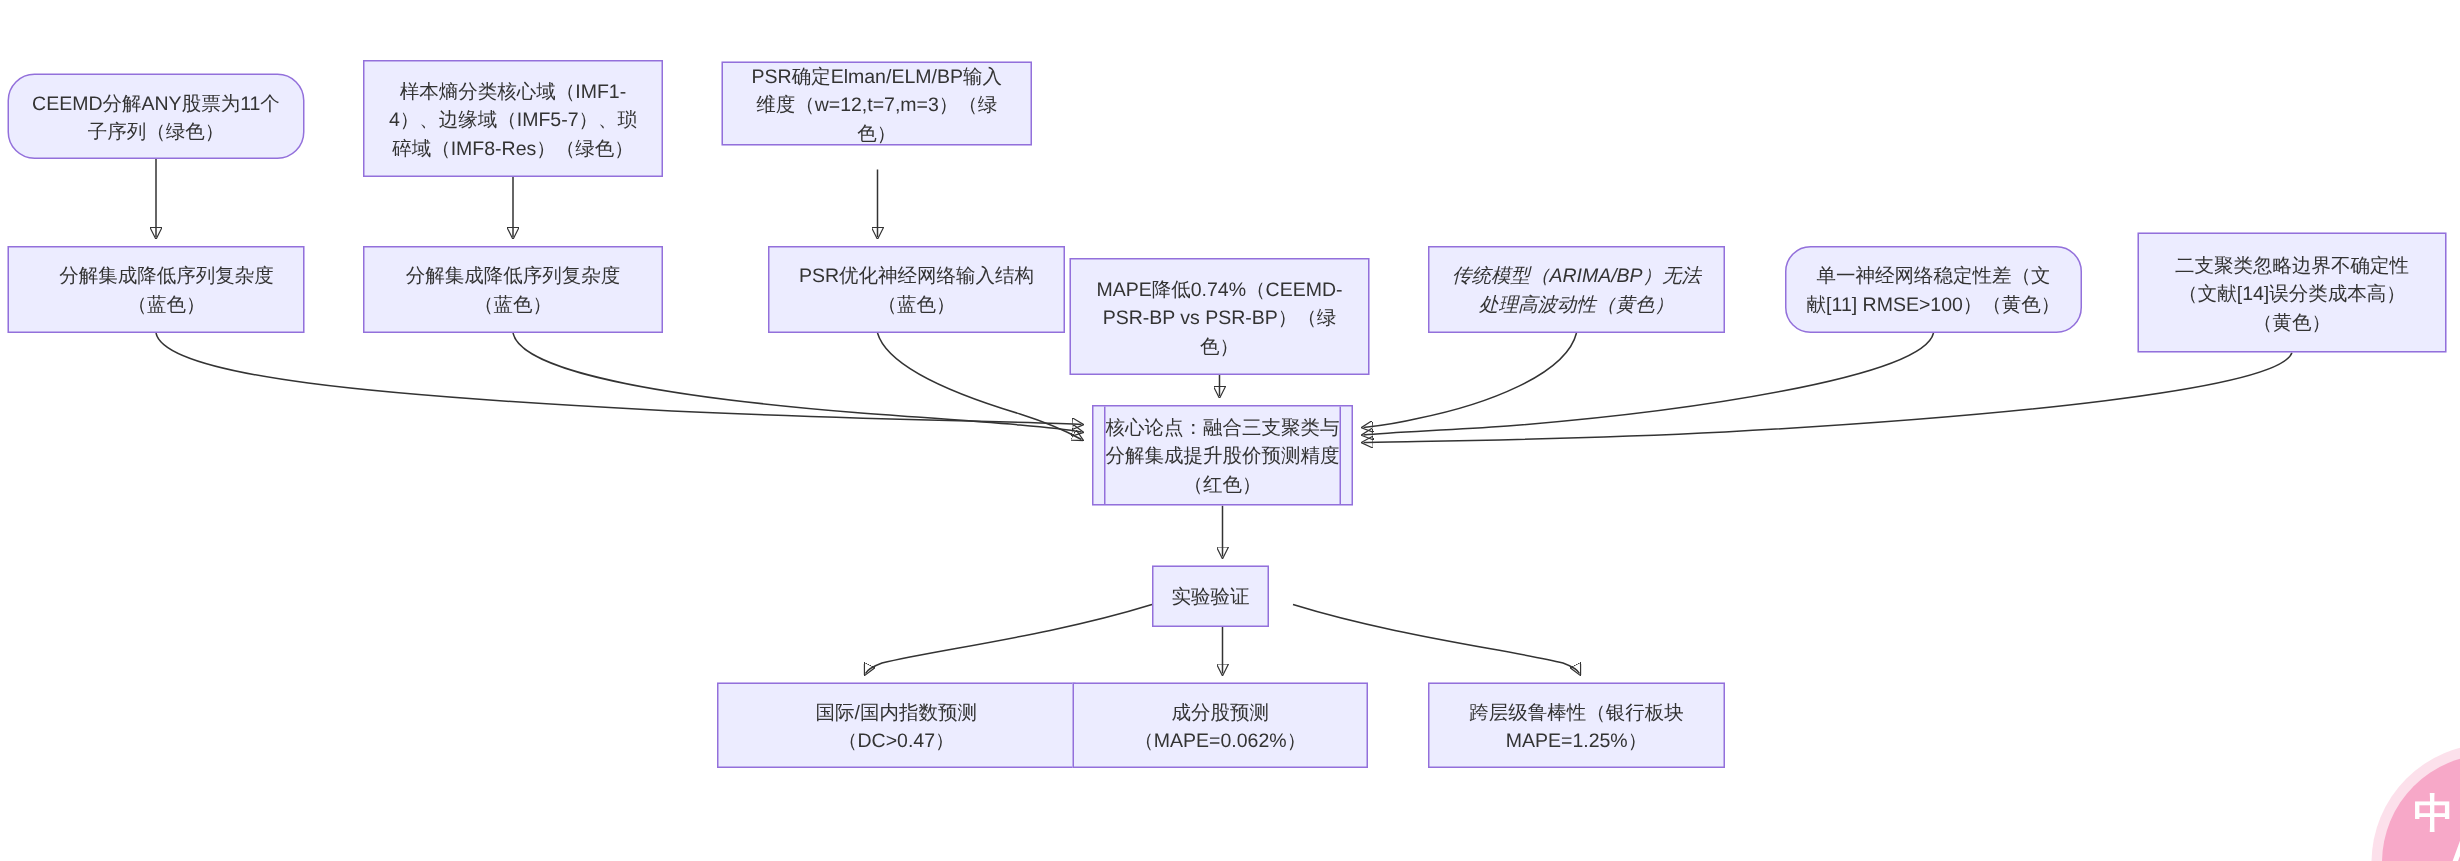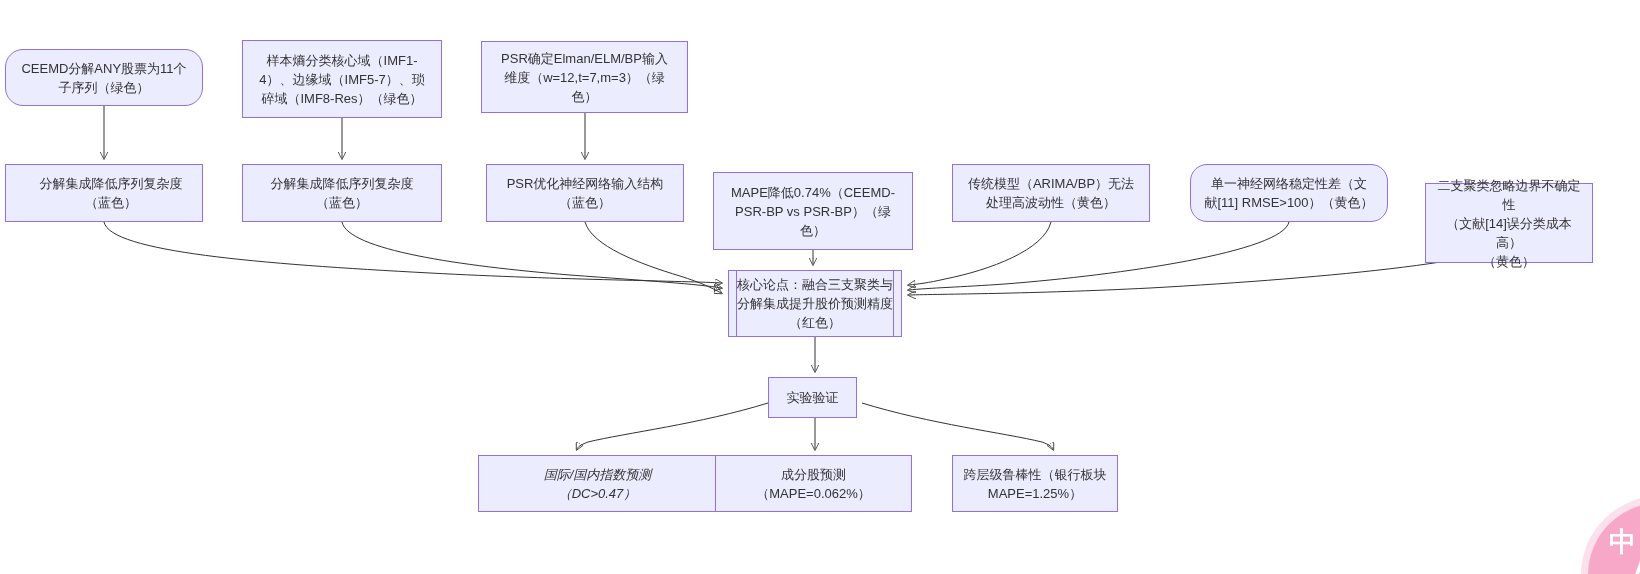--- a/index.html
+++ b/index.html
@@ -31,33 +31,33 @@
     top: 0; bottom: 0;
     width: 0;
     border-left: 1px solid #9370DB;
   }
   .node.subroutine::before { left: 7px; }
   .node.subroutine::after  { right: 7px; }
 
   
   .n-ceemd      { left: 5px;    top: 49px;  width: 198px; height: 57px; border-radius: 18px; }
   .n-entropy    { left: 242px;  top: 40px;  width: 200px; height: 78px; }
-  .n-psrdim     { left: 481px;  top: 41px;  width: 207px; height: 72px; }
+  .n-psrdim     { left: 481px;  top: 41px;  width: 207px; height: 56px; }
   .n-complex    { left: 5px;    top: 164px; width: 198px; height: 58px; padding-left: 24px; }
   .n-adaptive   { left: 242px;  top: 164px; width: 200px; height: 58px; }
-  .n-psropt     { left: 486px;  top: 164px; width: 198px; height: 58px; }
+  .n-psropt     { left: 512px;  top: 164px; width: 198px; height: 58px; }
   .n-mape       { left: 713px;  top: 172px; width: 200px; height: 78px; }
-  .n-tradition  { left: 952px;  top: 164px; width: 198px; height: 58px; }
+  .n-tradition  { left: 952px;  top: 164px; width: 198px; height: 58px; font-style: italic; }
   .n-singlenn   { left: 1190px; top: 164px; width: 198px; height: 58px; border-radius: 17px; }
-  .n-twoway     { left: 1425px; top: 155px; width: 168px; height: 80px; margin-top: 28px; }
+  .n-twoway     { left: 1425px; top: 155px; width: 206px; height: 80px; }
   .n-core       { left: 728px;  top: 270px; width: 174px; height: 67px; }
-  .n-exp        { left: 768px;  top: 377px; width: 89px;  height: 41px; }
-  .n-index      { left: 478px;  top: 455px; width: 239px; height: 57px; font-style: italic; }
+  .n-exp        { left: 768px;  top: 377px; width: 78px;  height: 41px; }
+  .n-index      { left: 478px;  top: 455px; width: 239px; height: 57px; }
   .n-stock      { left: 715px;  top: 455px; width: 197px; height: 57px; }
-  .n-robust     { left: 952px;  top: 455px; width: 166px; height: 57px; }
+  .n-robust     { left: 952px;  top: 455px; width: 198px; height: 57px; }
 
   
   .translate-btn {
     position: absolute;
     left: 1588px; top: 503px;
     width: 144px; height: 144px;
     border-radius: 50%;
     background: #F7A8C8;
     box-shadow: 0 0 0 7px rgba(249, 198, 219, 0.55);
     cursor: pointer;

